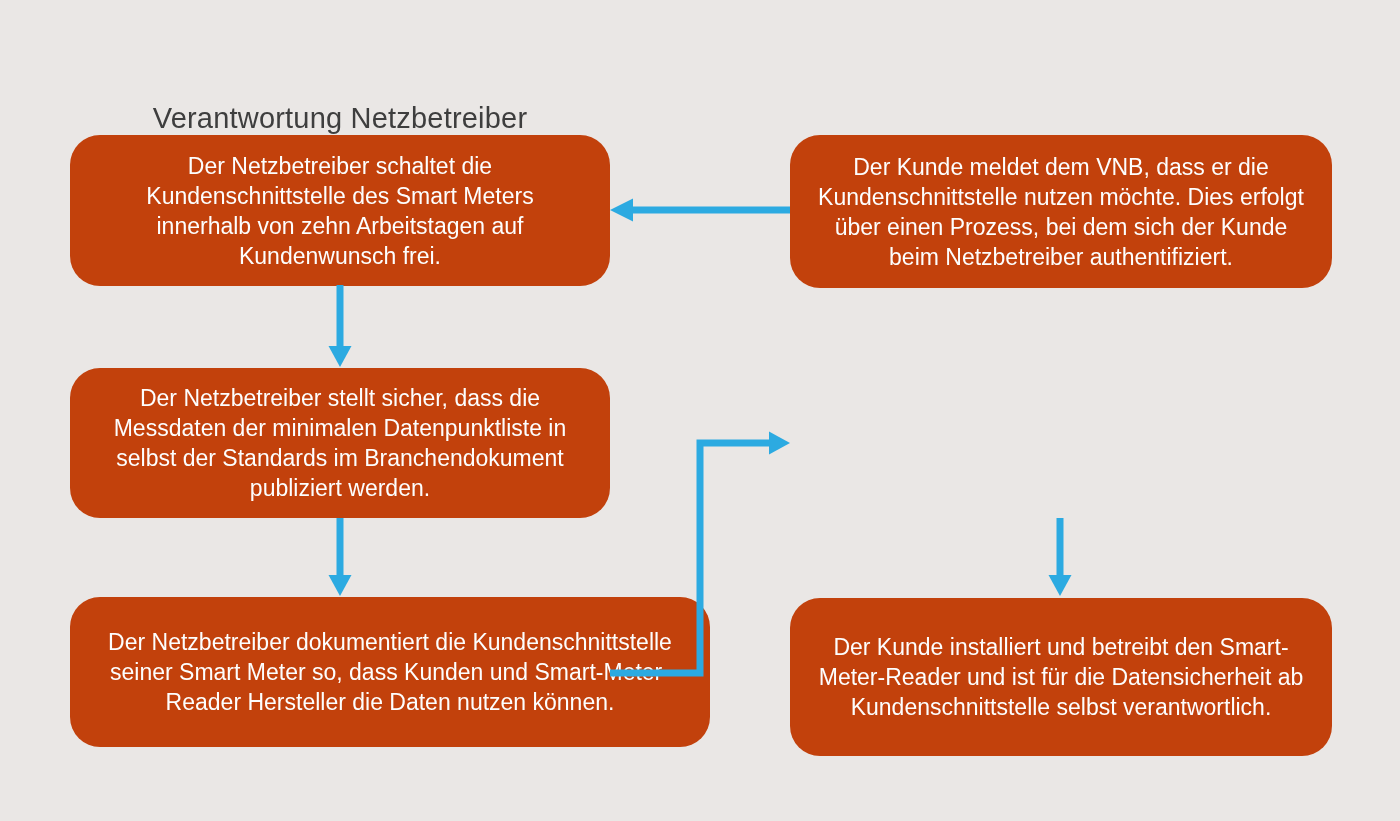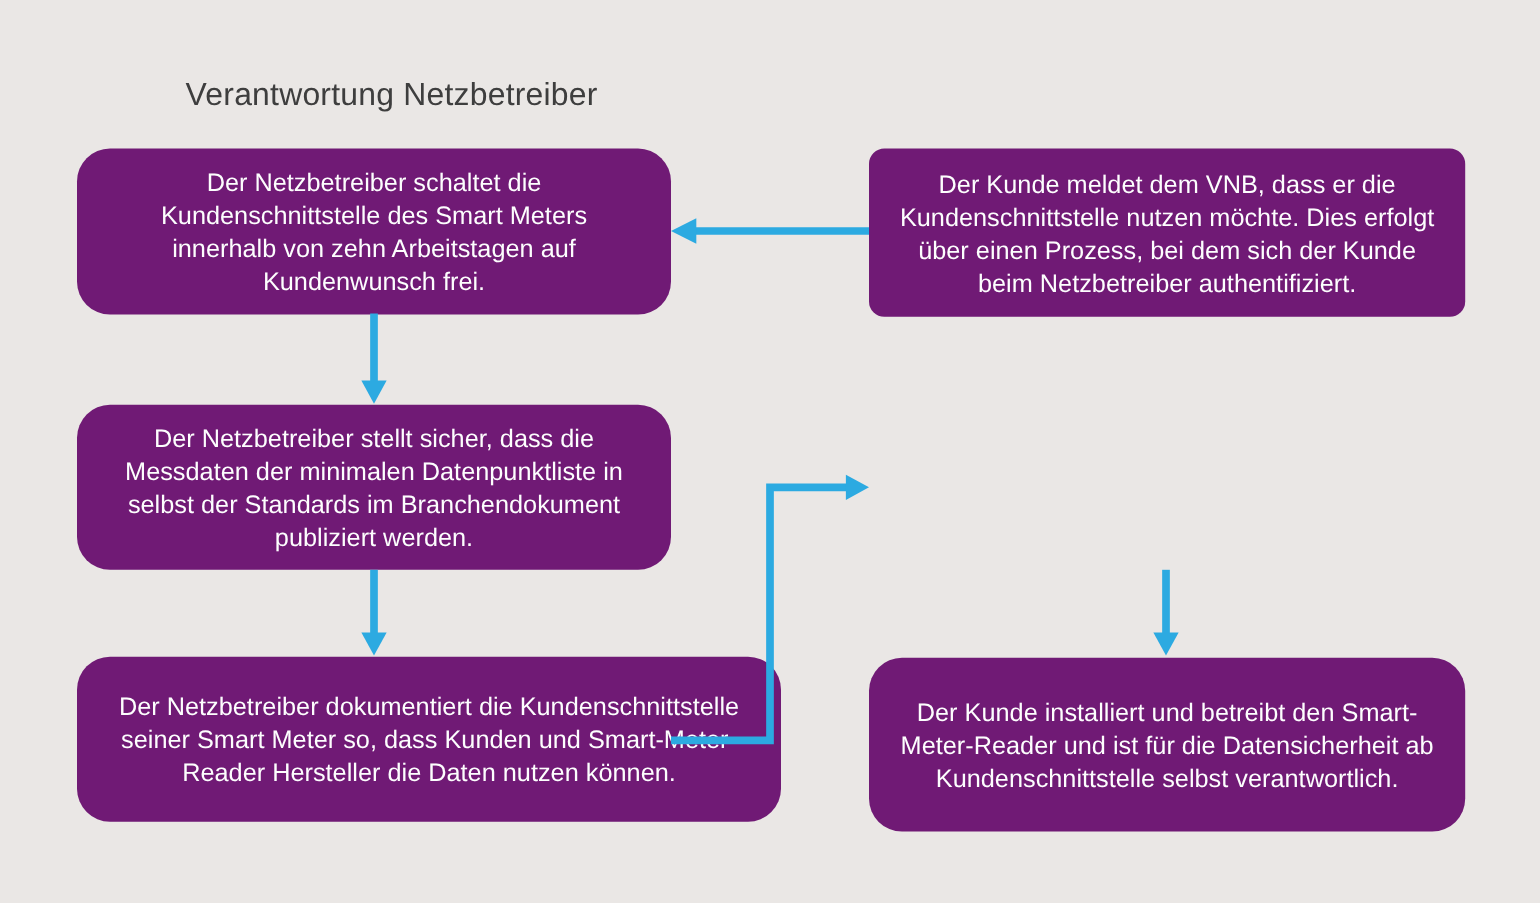--- a/index.html
+++ b/index.html
@@ -19,43 +19,43 @@
     position: absolute;
     top: 66px;
     height: 40px;
     line-height: 40px;
     text-align: center;
     font-size: 29px;
     font-weight: 400;
     color: #3e3e3e;
     letter-spacing: 0.2px;
   }
-  .col-header.left  { left: 86px;  width: 540px; }
+  .col-header.left  { left: 70px;  width: 540px; margin-top: 32px; }
   .col-header.right { left: 790px; width: 542px; }
 
   .flow-box {
     position: absolute;
-    background: #701a75;
+    background: #c2410c;
     border-radius: 30px;
     color: #fdfefe;
     font-size: 23px;
     line-height: 30px;
     text-align: center;
     display: flex;
     align-items: center;
     justify-content: center;
     padding: 10px 28px;
     box-sizing: border-box;
   }
   
   .box-n1 { left: 70px;  top: 135px; width: 540px; height: 151px; }
   .box-n2 { left: 70px;  top: 368px; width: 540px; height: 150px; }
   .box-n3 { left: 70px;  top: 597px; width: 640px; height: 150px; }
   
-  .box-k1 { left: 790px; top: 135px; width: 542px; height: 153px; border-radius: 14px; }
+  .box-k1 { left: 790px; top: 135px; width: 542px; height: 153px; }
   .box-k2 { left: 790px; top: 363px; width: 542px; height: 155px; }
   .box-k3 { left: 790px; top: 598px; width: 542px; height: 158px; }
 
   .arrow-layer {
     position: absolute;
     left: 0; top: 0;
     width: 1400px;
     height: 821px;
     pointer-events: none;
   }

